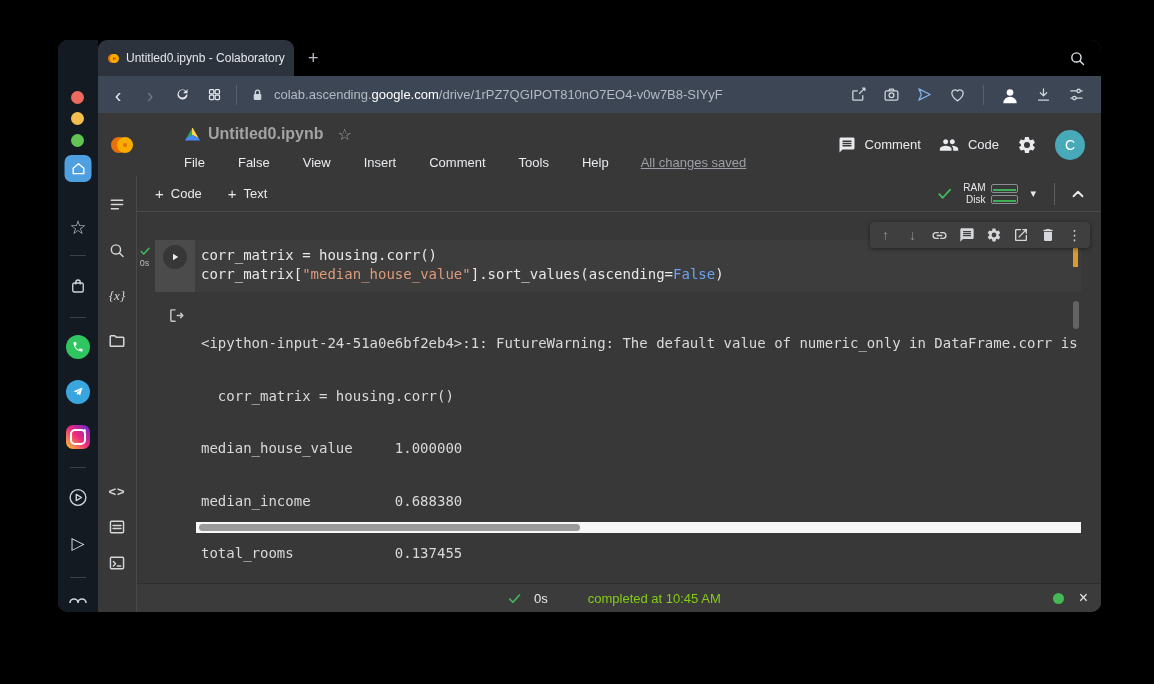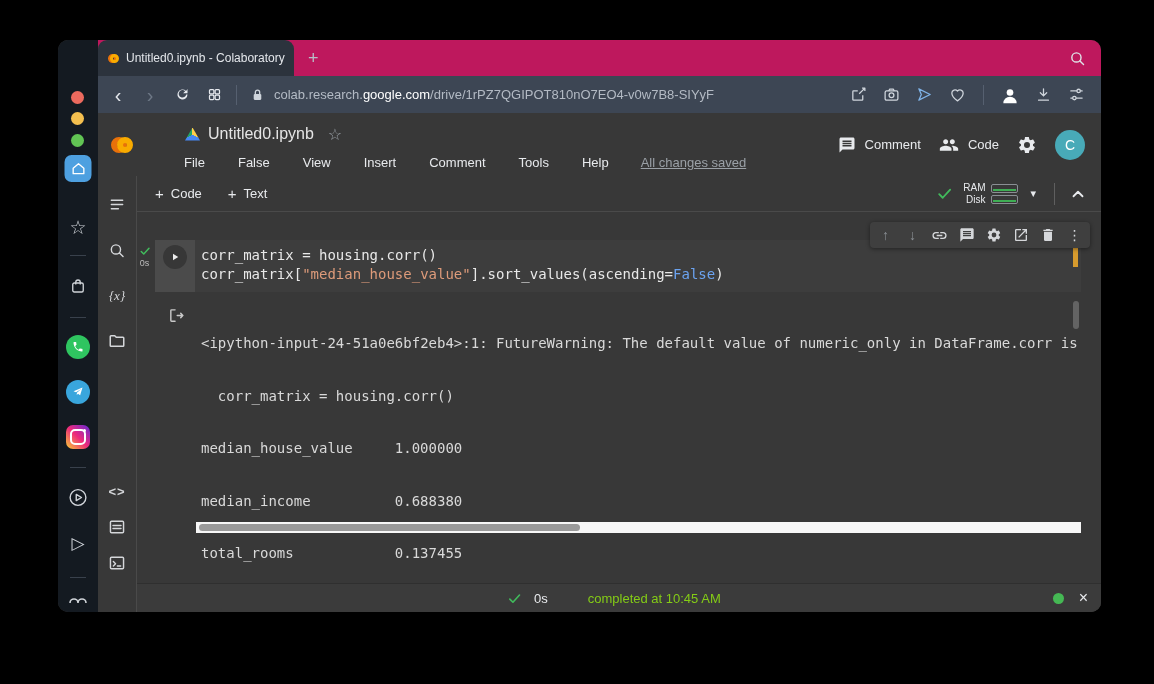--- a/index.html
+++ b/index.html
@@ -21,21 +21,21 @@
   .wa { background:#2fc560; } .tg { background:#39a6dd; }
   .insta { width:24px; height:24px; border-radius:7px; position:relative;
            background:linear-gradient(45deg,#f9ce34,#ee2a7b,#6228d7); }
   .insta i { position:absolute; left:4px; top:4px; width:16px; height:16px; border:2px solid #fff; border-radius:5px; }
   .insta b { position:absolute; right:4px; top:4px; width:3px; height:3px; border-radius:50%; background:#fff; }
   .stargl { font-size:19px; color:#cfd3d8; }
   .sendgl { font-size:17px; color:#cfd3d8; }
 
   
   .main { flex:1; display:flex; flex-direction:column; min-width:0; }
-  .tabbar { height:36px; background:#be185d; display:flex; align-items:stretch; flex:none; }
+  .tabbar { height:36px; background:#000000; display:flex; align-items:stretch; flex:none; }
   .tab { width:196px; background:#2c333d; border-radius:9px 9px 0 0; display:flex; align-items:center;
          gap:7px; padding:0 10px; color:#e4e7eb; font-size:12px; white-space:nowrap; }
   .ring { display:inline-block; width:9px; height:9px; border-radius:50%; border:3px solid #F9AB00; }
   .ring.l { border-color:#E8710A; } .ring.r { margin-left:-7px; }
   .minilogo { display:flex; align-items:center; flex:none; }
   .newtab { display:flex; align-items:center; padding:0 14px; color:#b9bfc8; font-size:18px; }
   .tabsearch { margin-left:auto; display:flex; align-items:center; padding:0 15px; color:#dfe3e8; }
 
   .urlbar { height:37px; background:#3d4654; display:flex; align-items:center; flex:none; color:#cfd5dc; }
   .nbv { display:flex; align-items:center; justify-content:center; width:32px; background:none; border:none; color:#e6e9ee; cursor:pointer; }
@@ -53,21 +53,21 @@
   .colab { flex:1; display:flex; flex-direction:column; background:#383838; min-height:0; }
   .chead { height:63px; display:flex; flex:none; padding-left:13px; position:relative; }
   .biglogo { display:flex; align-items:center; width:52px; flex:none; }
   .bigring { display:inline-block; width:16px; height:16px; border-radius:50%; border:6px solid #F9AB00; }
   .bigring.l { border-color:#E8710A; } .bigring.r { margin-left:-10px; }
   .hcol { display:flex; flex-direction:column; justify-content:center; }
   .trow { display:flex; align-items:center; height:30px; margin-top:5px; }
   .drive { width:15px; height:13px; margin:0 8px 0 22px;
            clip-path:polygon(50% 0,0 100%,100% 100%);
            background:conic-gradient(from 0deg,#FFCF4B 0 120deg,#4688F4 120deg 240deg,#23A566 240deg 360deg); }
-  .doctitle { font-size:16px; color:#e5e5e5; }
+  .doctitle { font-size:16px; color:#a3a3a3;font-weight:bold; }
   .hstar { font-size:16px; color:#9aa0a6; margin-left:14px; background:none; border:none; cursor:pointer; }
   .menurow { display:flex; align-items:center; gap:15px; margin-left:12px; height:26px; }
   .mitem { font-size:13px; color:#e8eaed; padding:3px 9px; background:none; border:none; cursor:pointer; }
   .saved { font-size:13px; color:#9aa0a6; text-decoration:underline; margin-left:8px; background:none; border:none; cursor:pointer; }
   .hright { position:absolute; right:16px; top:0; height:63px; display:flex; align-items:center; gap:18px; color:#e8eaed; }
   .hbtn { display:flex; align-items:center; gap:9px; font-size:13px; color:#e8eaed; background:none; border:none; cursor:pointer; }
   .gearbtn { background:none; border:none; color:#e8eaed; display:flex; cursor:pointer; }
   .cavatar { width:30px; height:30px; border-radius:50%; background:#48aab8; color:#fff; font-size:14px;
              display:flex; align-items:center; justify-content:center; cursor:pointer; border:none; }
 
@@ -239,21 +239,21 @@
               <rect x="4" y="13" width="7" height="7" rx="1.5"></rect>
               <rect x="13" y="13" width="7" height="7" rx="1.5"></rect>
             </svg>
         </button>
         <span class="vsep"></span>
         <svg style="margin-left:8px;" width="13" height="14" viewBox="0 0 24 24" fill="currentColor">
             <rect x="5" y="10" width="14" height="11" rx="2"></rect>
             <path d="M8 10V7a4 4 0 0 1 8 0v3" fill="none" stroke="currentColor" stroke-width="2.4"></path>
           </svg>
         <div class="urltext">
-          <span>colab.research.</span><span class="dom">google.com</span><span>/drive/1rPZ7QGIPOT810nO7EO4-v0w7B8-SIYyF</span>
+          <span>colab.ascending.</span><span class="dom">google.com</span><span>/drive/1rPZ7QGIPOT810nO7EO4-v0w7B8-SIYyF</span>
         </div>
         <div class="uact">
           <button class="ib">
             <svg width="17" height="17" viewBox="0 0 24 24" fill="none" stroke="currentColor" stroke-width="1.8" stroke-linejoin="round">
                 <path d="M18 13v6a1 1 0 0 1-1 1H5a1 1 0 0 1-1-1V8a1 1 0 0 1 1-1h6"></path>
                 <path d="m13 11 8-8M17 3h4v4"></path>
               </svg>
           </button>
           <button class="ib">
             <svg width="17" height="17" viewBox="0 0 24 24" fill="none" stroke="currentColor" stroke-width="1.8" stroke-linejoin="round">

